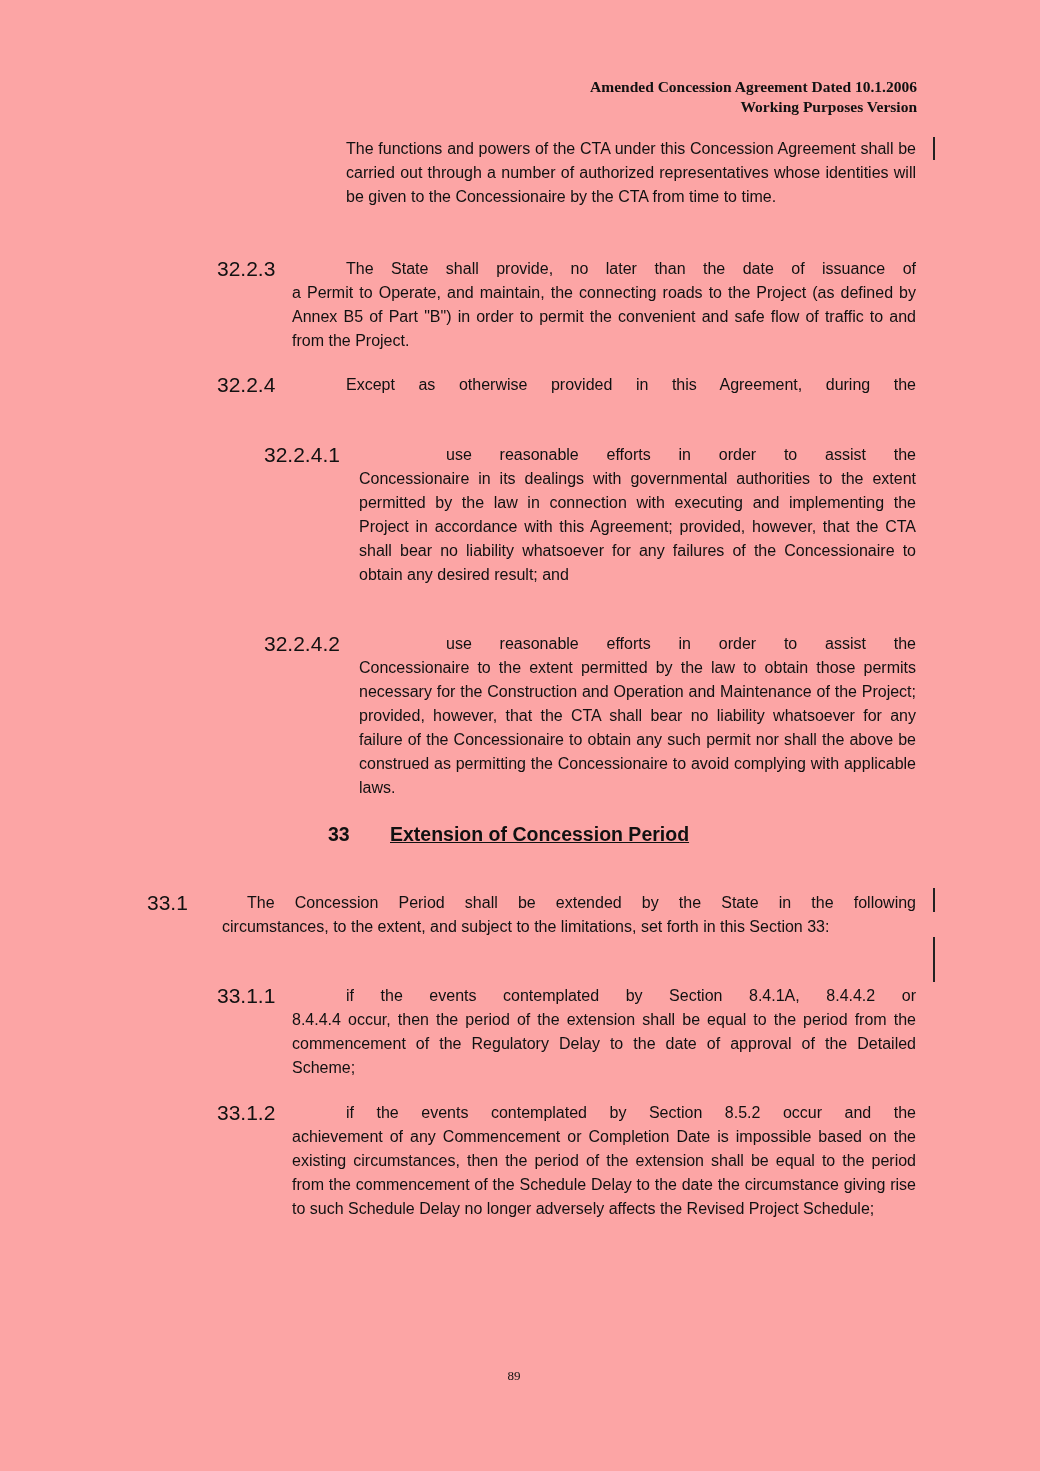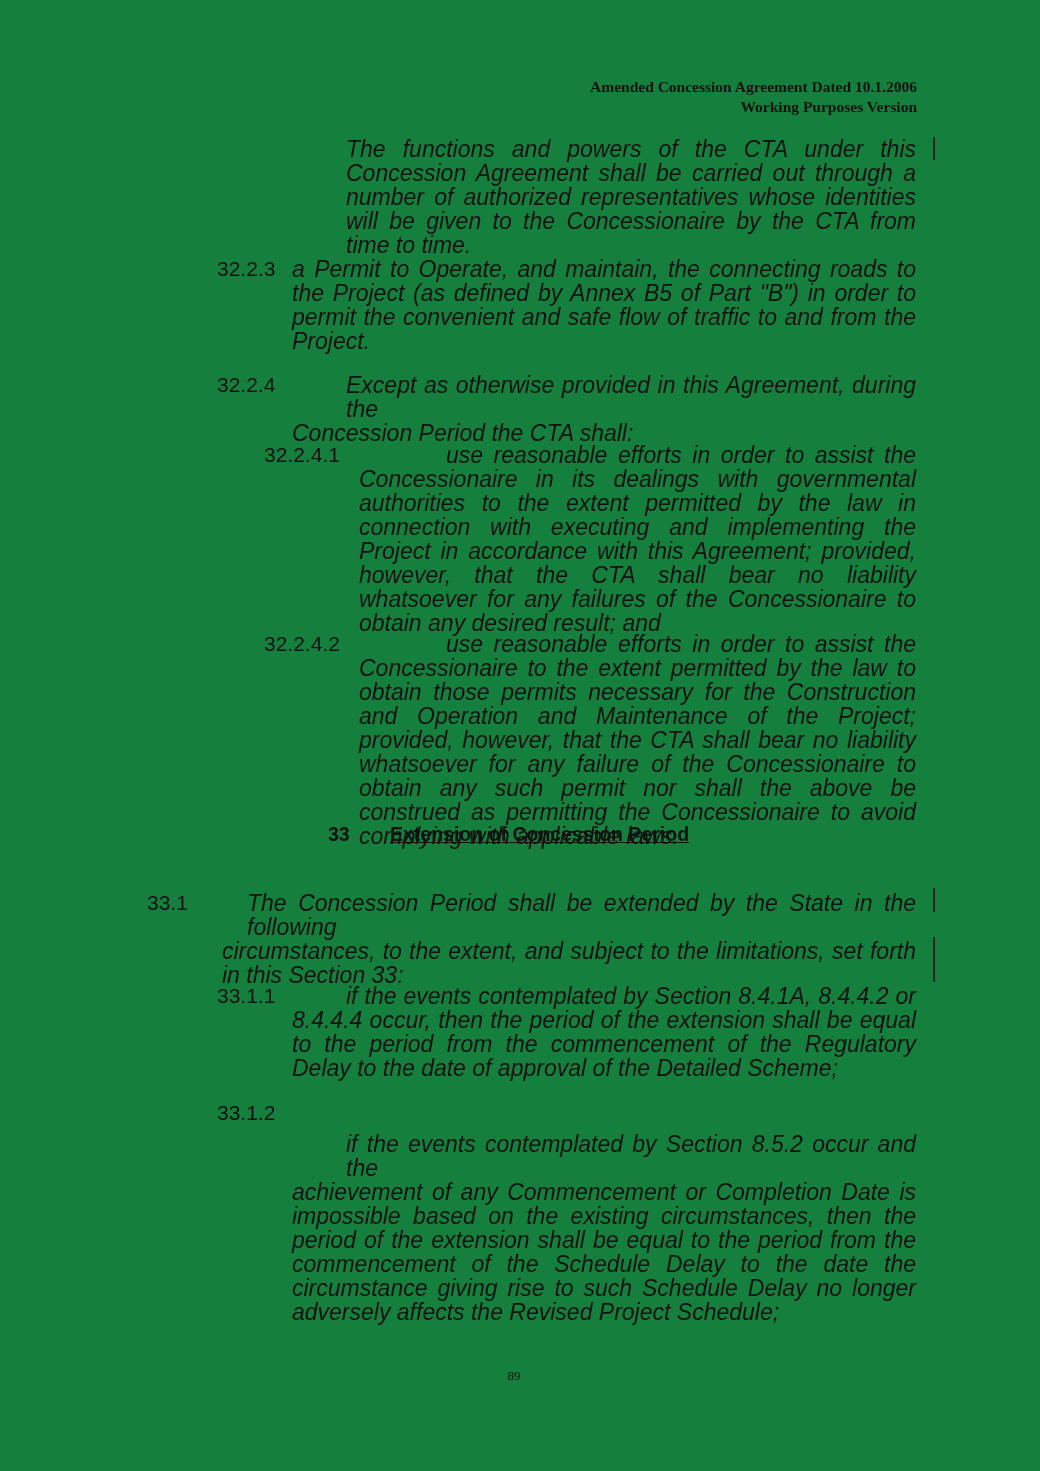--- a/index.html
+++ b/index.html
@@ -1,20 +1,20 @@
 <!DOCTYPE html>
 <html><head>
 <meta charset="utf-8">
 <style>
   html, body { margin: 0; padding: 0; background: #ffffff; }
   body { width: 1040px; height: 1471px; position: relative; overflow: hidden; color: #111; }
-  .page { position: absolute; left: 0; top: 0; width: 1040px; height: 1471px; background: #15803d; }
+  .page { position: absolute; left: 0; top: 0; width: 1040px; height: 1471px; background: #fca5a5; }
   .header { position: absolute; right: 123px; top: 77px; text-align: right;
             font-family: "Liberation Serif", serif; font-weight: bold; font-size: 15.5px; line-height: 20px; }
-  .body-text { font-family: "Liberation Sans", sans-serif; font-size: 23px; line-height: 24px; font-style: italic; }
+  .body-text { font-family: "Liberation Sans", sans-serif; font-size: 16px; line-height: 24px; }
   .para { position: absolute; text-align: justify; text-align-last: left; }
   .num { position: absolute; font-family: "Liberation Sans", sans-serif; font-size: 21px; line-height: 24px; }
   .heading { position: absolute; font-family: "Liberation Sans", sans-serif; font-weight: bold; font-size: 19.5px; line-height: 24px; }
   .heading .hnum { position: absolute; left: 0; top: 0; }
   .heading .htitle { position: absolute; left: 62px; top: 0; text-decoration: underline; white-space: nowrap; }
   .changebar { position: absolute; width: 1.5px; background: #222; }
   .pageno { position: absolute; left: 0; width: 1028px; text-align: center; top: 1368px;
             font-family: "Liberation Serif", serif; font-size: 13px; }
 </style>
 </head>
@@ -30,27 +30,27 @@
   <div class="changebar" style="left:933px; top:137px; height:23px;"></div>
   <div class="changebar" style="left:933px; top:888px; height:24px;"></div>
   <div class="changebar" style="left:933px; top:937px; height:45px;"></div>
 
   <div class="para body-text" style="left:346px; top:137px; width:570px;">
     <span>The functions and powers of the CTA under this Concession Agreement shall be carried out through a number of authorized representatives whose identities will be given to the Concessionaire by the CTA from time to time.</span>
   </div>
 
   <div class="num" style="left:217px; top:257px;">32.2.3</div>
   <div class="para body-text" style="left:292px; top:257px; width:624px; text-align:justify;">
+    <div style="padding-left:54px; text-align:justify; text-align-last:justify;">The State shall provide, no later than the date of issuance of</div>
     <div>a Permit to Operate, and maintain, the connecting roads to the Project (as defined by Annex B5 of Part "B") in order to permit the convenient and safe flow of traffic to and from the Project.</div>
   </div>
 
   <div class="num" style="left:217px; top:373px;">32.2.4</div>
   <div class="para body-text" style="left:292px; top:373px; width:624px;">
     <div style="padding-left:54px; text-align:justify; text-align-last:justify;">Except as otherwise provided in this Agreement, during the</div>
-    <div>Concession Period the CTA shall:</div>
   </div>
 
   <div class="num" style="left:264px; top:443px;">32.2.4.1</div>
   <div class="para body-text" style="left:359px; top:443px; width:557px;">
     <div style="padding-left:87px; text-align:justify; text-align-last:justify;">use reasonable efforts in order to assist the</div>
     <div>Concessionaire in its dealings with governmental authorities to the extent permitted by the law in connection with executing and implementing the Project in accordance with this Agreement; provided, however, that the CTA shall bear no liability whatsoever for any failures of the Concessionaire to obtain any desired result; and</div>
   </div>
 
   <div class="num" style="left:264px; top:632px;">32.2.4.2</div>
   <div class="para body-text" style="left:359px; top:632px; width:557px;">
@@ -69,19 +69,19 @@
     <div>circumstances, to the extent, and subject to the limitations, set forth in this Section 33:</div>
   </div>
 
   <div class="num" style="left:217px; top:984px;">33.1.1</div>
   <div class="para body-text" style="left:292px; top:984px; width:624px;">
     <div style="padding-left:54px; text-align:justify; text-align-last:justify;">if the events contemplated by Section 8.4.1A, 8.4.4.2 or</div>
     <div>8.4.4.4 occur, then the period of the extension shall be equal to the period from the commencement of the Regulatory Delay to the date of approval of the Detailed Scheme;</div>
   </div>
 
   <div class="num" style="left:217px; top:1101px;">33.1.2</div>
-  <div class="para body-text" style="left:292px; top:1132px; width:624px;">
+  <div class="para body-text" style="left:292px; top:1101px; width:624px;">
     <div style="padding-left:54px; text-align:justify; text-align-last:justify;">if the events contemplated by Section 8.5.2 occur and the</div>
     <div>achievement of any Commencement or Completion Date is impossible based on the existing circumstances, then the period of the extension shall be equal to the period from the commencement of the Schedule Delay to the date the circumstance giving rise to such Schedule Delay no longer adversely affects the Revised Project Schedule;</div>
   </div>
 
   <div class="pageno">89</div>
 </div>
 
 </body></html>

